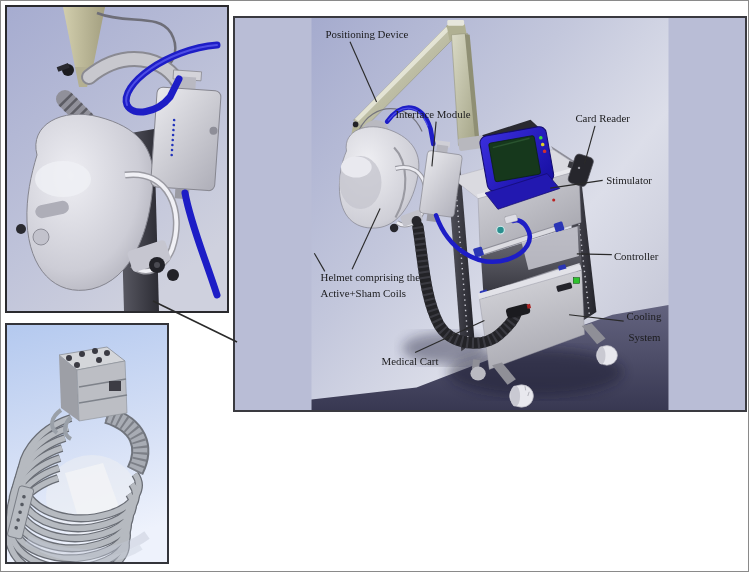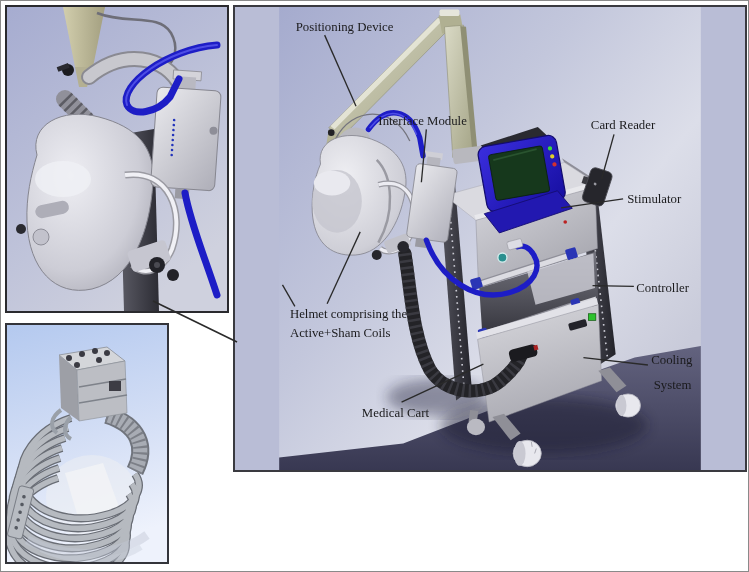--- a/index.html
+++ b/index.html
@@ -2,21 +2,21 @@
 <html><head>
 <meta charset="utf-8">
 <style>
   html,body{margin:0;padding:0;background:#ffffff;}
   .page{position:relative;width:749px;height:572px;background:#ffffff;
         border:1px solid #8a8a8a;box-sizing:border-box;overflow:hidden;
         font-family:"Liberation Serif","DejaVu Serif",serif;}
   .panel{position:absolute;box-sizing:border-box;border:2px solid #2a2a2e;background:#b9bdd6;}
   #inset-helmet{left:4px;top:4px;width:224px;height:308px;}
   #inset-coil{left:4px;top:322px;width:164px;height:241px;border-color:#33343a;}
-  #main-panel{left:232px;top:4px;width:514px;height:467px;border-color:#3a3a40;}
+  #main-panel{left:232px;top:15px;width:514px;height:396px;border-color:#3a3a40;}
   .panel svg{display:block;width:100%;height:100%;}
   #overlay{position:absolute;left:0;top:0;width:749px;height:572px;pointer-events:none;}
   text.lbl{font-family:"Liberation Serif","DejaVu Serif",serif;font-size:15.5px;fill:#1b1b1d;}
 </style>
 </head>
 <body>
 
 <div class="page">
 
   <div class="panel" id="inset-helmet">

